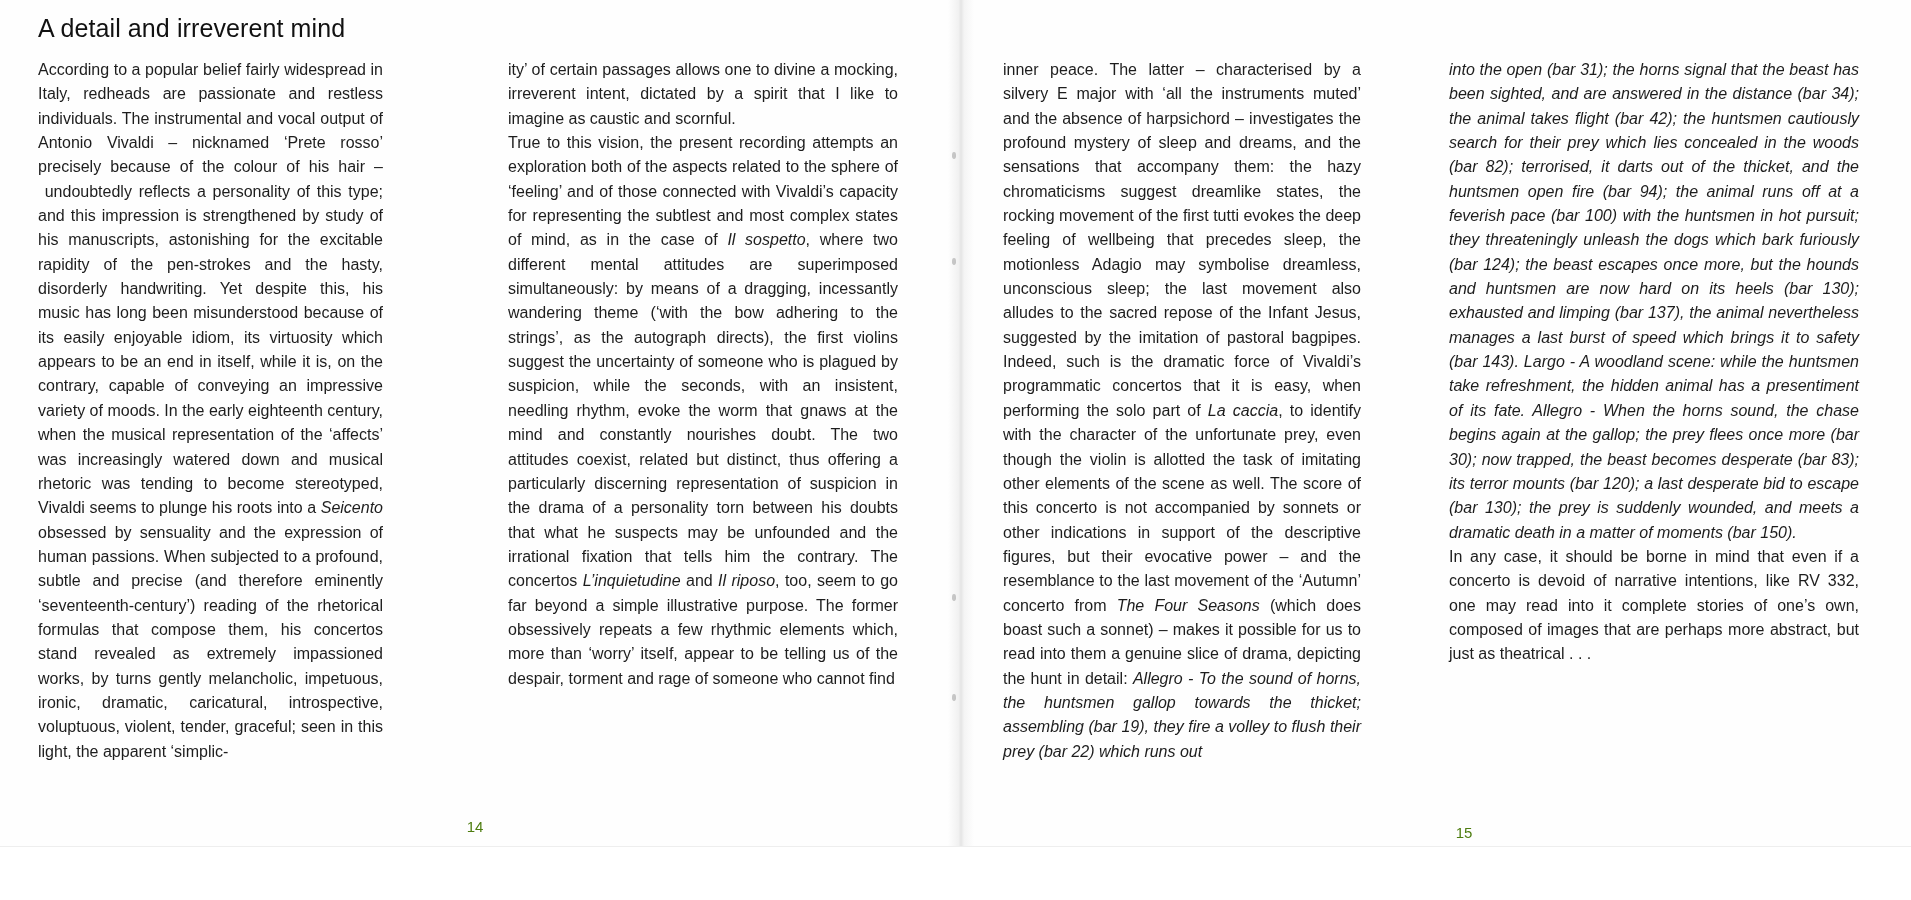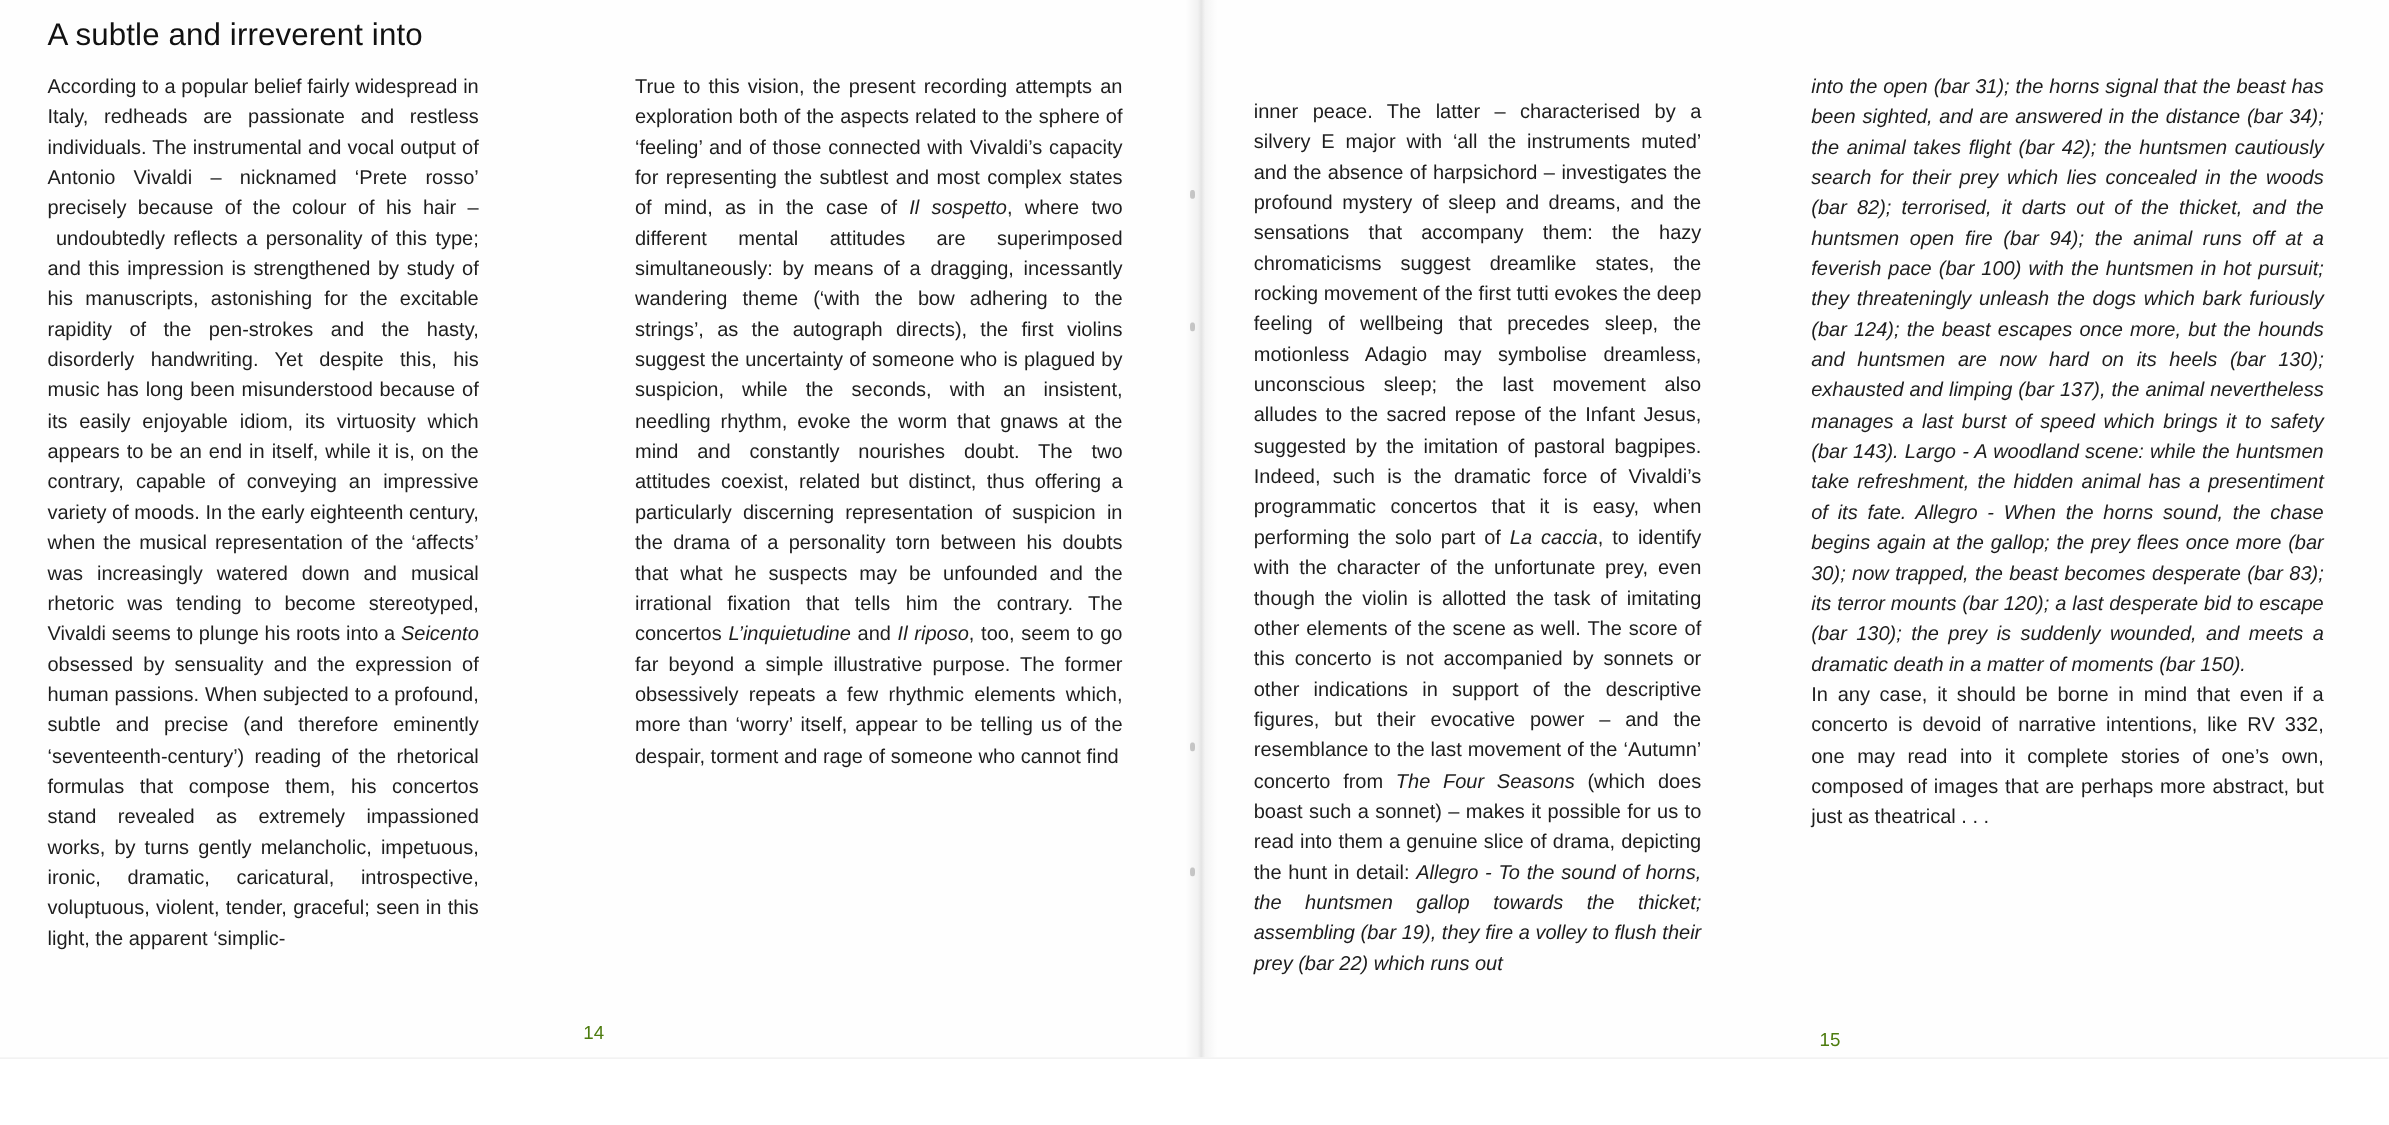--- a/index.html
+++ b/index.html
@@ -66,21 +66,21 @@
   }
   .col p {
     margin: 0;
   }
   .col p + p {
     margin-top: 0;
     text-indent: 0;
   }
   .c1 { left: 38px;   width: 345px; }
   .c2 { left: 508px;  width: 390px; }
-  .c3 { left: 1003px; width: 358px; margin-top: 20px; }
+  .c3 { left: 1003px; width: 358px; }
   .c4 { left: 1449px; width: 410px; font-style: italic; }
   .c4 .upright { font-style: normal; }
   .folio {
     position: absolute;
     font-size: 15px;
     color: #4d7c0f;
     text-align: center;
     width: 60px;
   }
   .folio-left  { left: 445px;  top: 818px; }
@@ -98,27 +98,28 @@
   .sp2 { left: 952px; top: 258px; }
   .sp3 { left: 952px; top: 594px; }
   .sp4 { left: 952px; top: 694px; }
   em { }
 </style>
 </head>
 <body>
 
 <div class="spread">
 
-  <div class="heading">A subtle and irreverent into</div>
+  <div class="heading">A detail and irreverent mind</div>
 
   <div class="col c1">
     <p>According to a popular belief fairly widespread in Italy, redheads are passionate and restless individuals. The instrumental and vocal output of Antonio Vivaldi&nbsp;–&nbsp;nicknamed ‘Prete rosso’ precisely because of the colour of his hair –&nbsp;undoubtedly reflects a personality of this type; and this impression is strengthened by study of his manuscripts, astonishing for the excitable rapidity of the pen-strokes and the hasty, disorderly handwriting. Yet despite this, his music has long been misunderstood because of its easily enjoyable idiom, its virtuosity which appears to be an end in itself, while it is, on the contrary, capable of conveying an impressive variety of moods. In the early eighteenth century, when the musical representation of the ‘affects’ was increasingly watered down and musical rhetoric was tending to become stereotyped, Vivaldi seems to plunge his roots into a <em>Seicento</em> obsessed by sensuality and the expression of human passions. When subjected to a profound, subtle and precise (and therefore eminently ‘seventeenth-century’) reading of the rhetorical formulas that compose them, his concertos stand revealed as extremely impassioned works, by turns gently melancholic, impetuous, ironic, dramatic, caricatural, introspective, voluptuous, violent, tender, graceful; seen in this light, the apparent ‘simplic-</p>
   </div>
 
   <div class="col c2">
+    <p>ity’ of certain passages allows one to divine a mocking, irreverent intent, dictated by a spirit that I like to imagine as caustic and scornful.</p>
     <p>True to this vision, the present recording attempts an exploration both of the aspects related to the sphere of ‘feeling’ and of those connected with Vivaldi’s capacity for representing the subtlest and most complex states of mind, as in the case of <em>Il sospetto</em>, where two different mental attitudes are superimposed simultaneously: by means of a dragging, incessantly wandering theme (‘with the bow adhering to the strings’, as the autograph directs), the first violins suggest the uncertainty of someone who is plagued by suspicion, while the seconds, with an insistent, needling rhythm, evoke the worm that gnaws at the mind and constantly nourishes doubt. The two attitudes coexist, related but distinct, thus offering a particularly discerning representation of suspicion in the drama of a personality torn between his doubts that what he suspects may be unfounded and the irrational fixation that tells him the contrary. The concertos <em>L’inquietudine</em> and <em>Il riposo</em>, too, seem to go far beyond a simple illustrative purpose. The former obsessively repeats a few rhythmic elements which, more than ‘worry’ itself, appear to be telling us of the despair, torment and rage of someone who cannot find</p>
   </div>
 
   <div class="col c3">
     <p>inner peace. The latter – characterised by a silvery E major with ‘all the instruments muted’ and the absence of harpsichord – investigates the profound mystery of sleep and dreams, and the sensations that accompany them: the hazy chromaticisms suggest dreamlike states, the rocking movement of the first tutti evokes the deep feeling of wellbeing that precedes sleep, the motionless Adagio may symbolise dreamless, unconscious sleep; the last movement also alludes to the sacred repose of the Infant Jesus, suggested by the imitation of pastoral bagpipes. Indeed, such is the dramatic force of Vivaldi’s programmatic concertos that it is easy, when performing the solo part of <em>La caccia</em>, to identify with the character of the unfortunate prey, even though the violin is allotted the task of imitating other elements of the scene as well. The score of this concerto is not accompanied by sonnets or other indications in support of the descriptive figures, but their evocative power&nbsp;– and the resemblance to the last movement of the ‘Autumn’ concerto from <em>The Four Seasons</em> (which does boast such a sonnet)&nbsp;– makes it possible for us to read into them a genuine slice of drama, depicting the hunt in detail: <em>Allegro - To the sound of horns, the huntsmen gallop towards the thicket; assembling (bar 19), they fire a volley to flush their prey (bar 22) which runs out</em></p>
   </div>
 
   <div class="col c4">
     <p>into the open (bar 31); the horns signal that the beast has been sighted, and are answered in the distance (bar 34); the animal takes flight (bar 42); the huntsmen cautiously search for their prey which lies concealed in the woods (bar 82); terrorised, it darts out of the thicket, and the huntsmen open fire (bar 94); the animal runs off at a feverish pace (bar 100) with the huntsmen in hot pursuit; they threateningly unleash the dogs which bark furiously (bar 124); the beast escapes once more, but the hounds and huntsmen are now hard on its heels (bar 130); exhausted and limping (bar 137), the animal nevertheless manages a last burst of speed which brings it to safety (bar 143). Largo - A woodland scene: while the huntsmen take refreshment, the hidden animal has a presentiment of its fate. Allegro - When the horns sound, the chase begins again at the gallop; the prey flees once more (bar 30); now trapped, the beast becomes desperate (bar 83); its terror mounts (bar 120); a last desperate bid to escape (bar 130); the prey is suddenly wounded, and meets a dramatic death in a matter of moments (bar 150).</p>
     <p class="upright">In any case, it should be borne in mind that even if a concerto is devoid of narrative intentions, like RV 332, one may read into it complete stories of one’s own, composed of images that are perhaps more abstract, but just as theatrical&nbsp;.&nbsp;.&nbsp;.</p>

